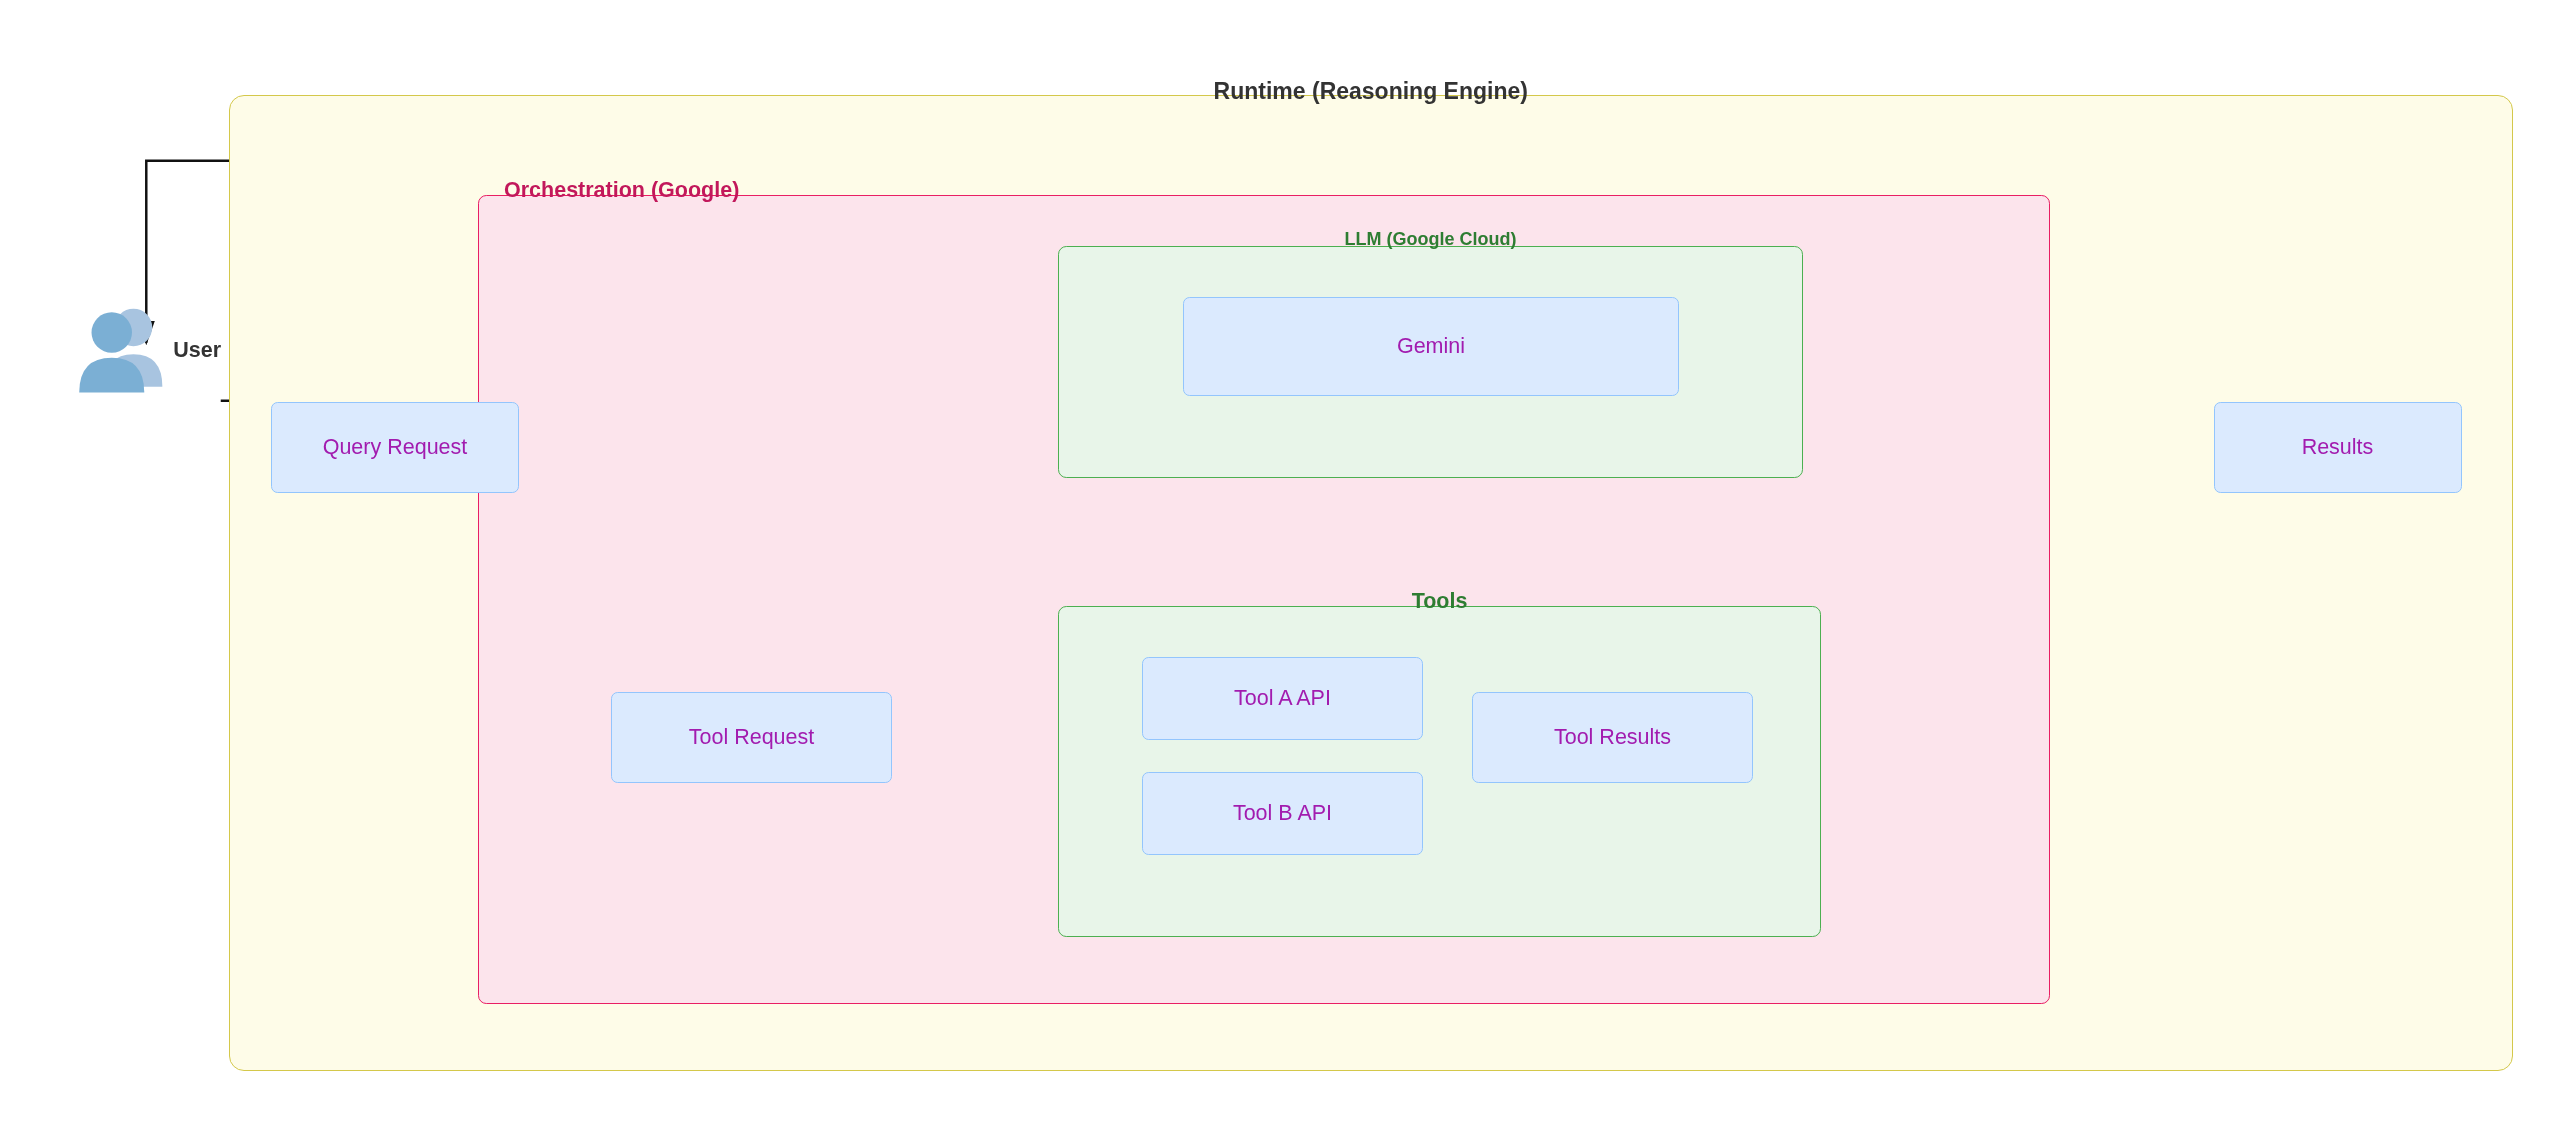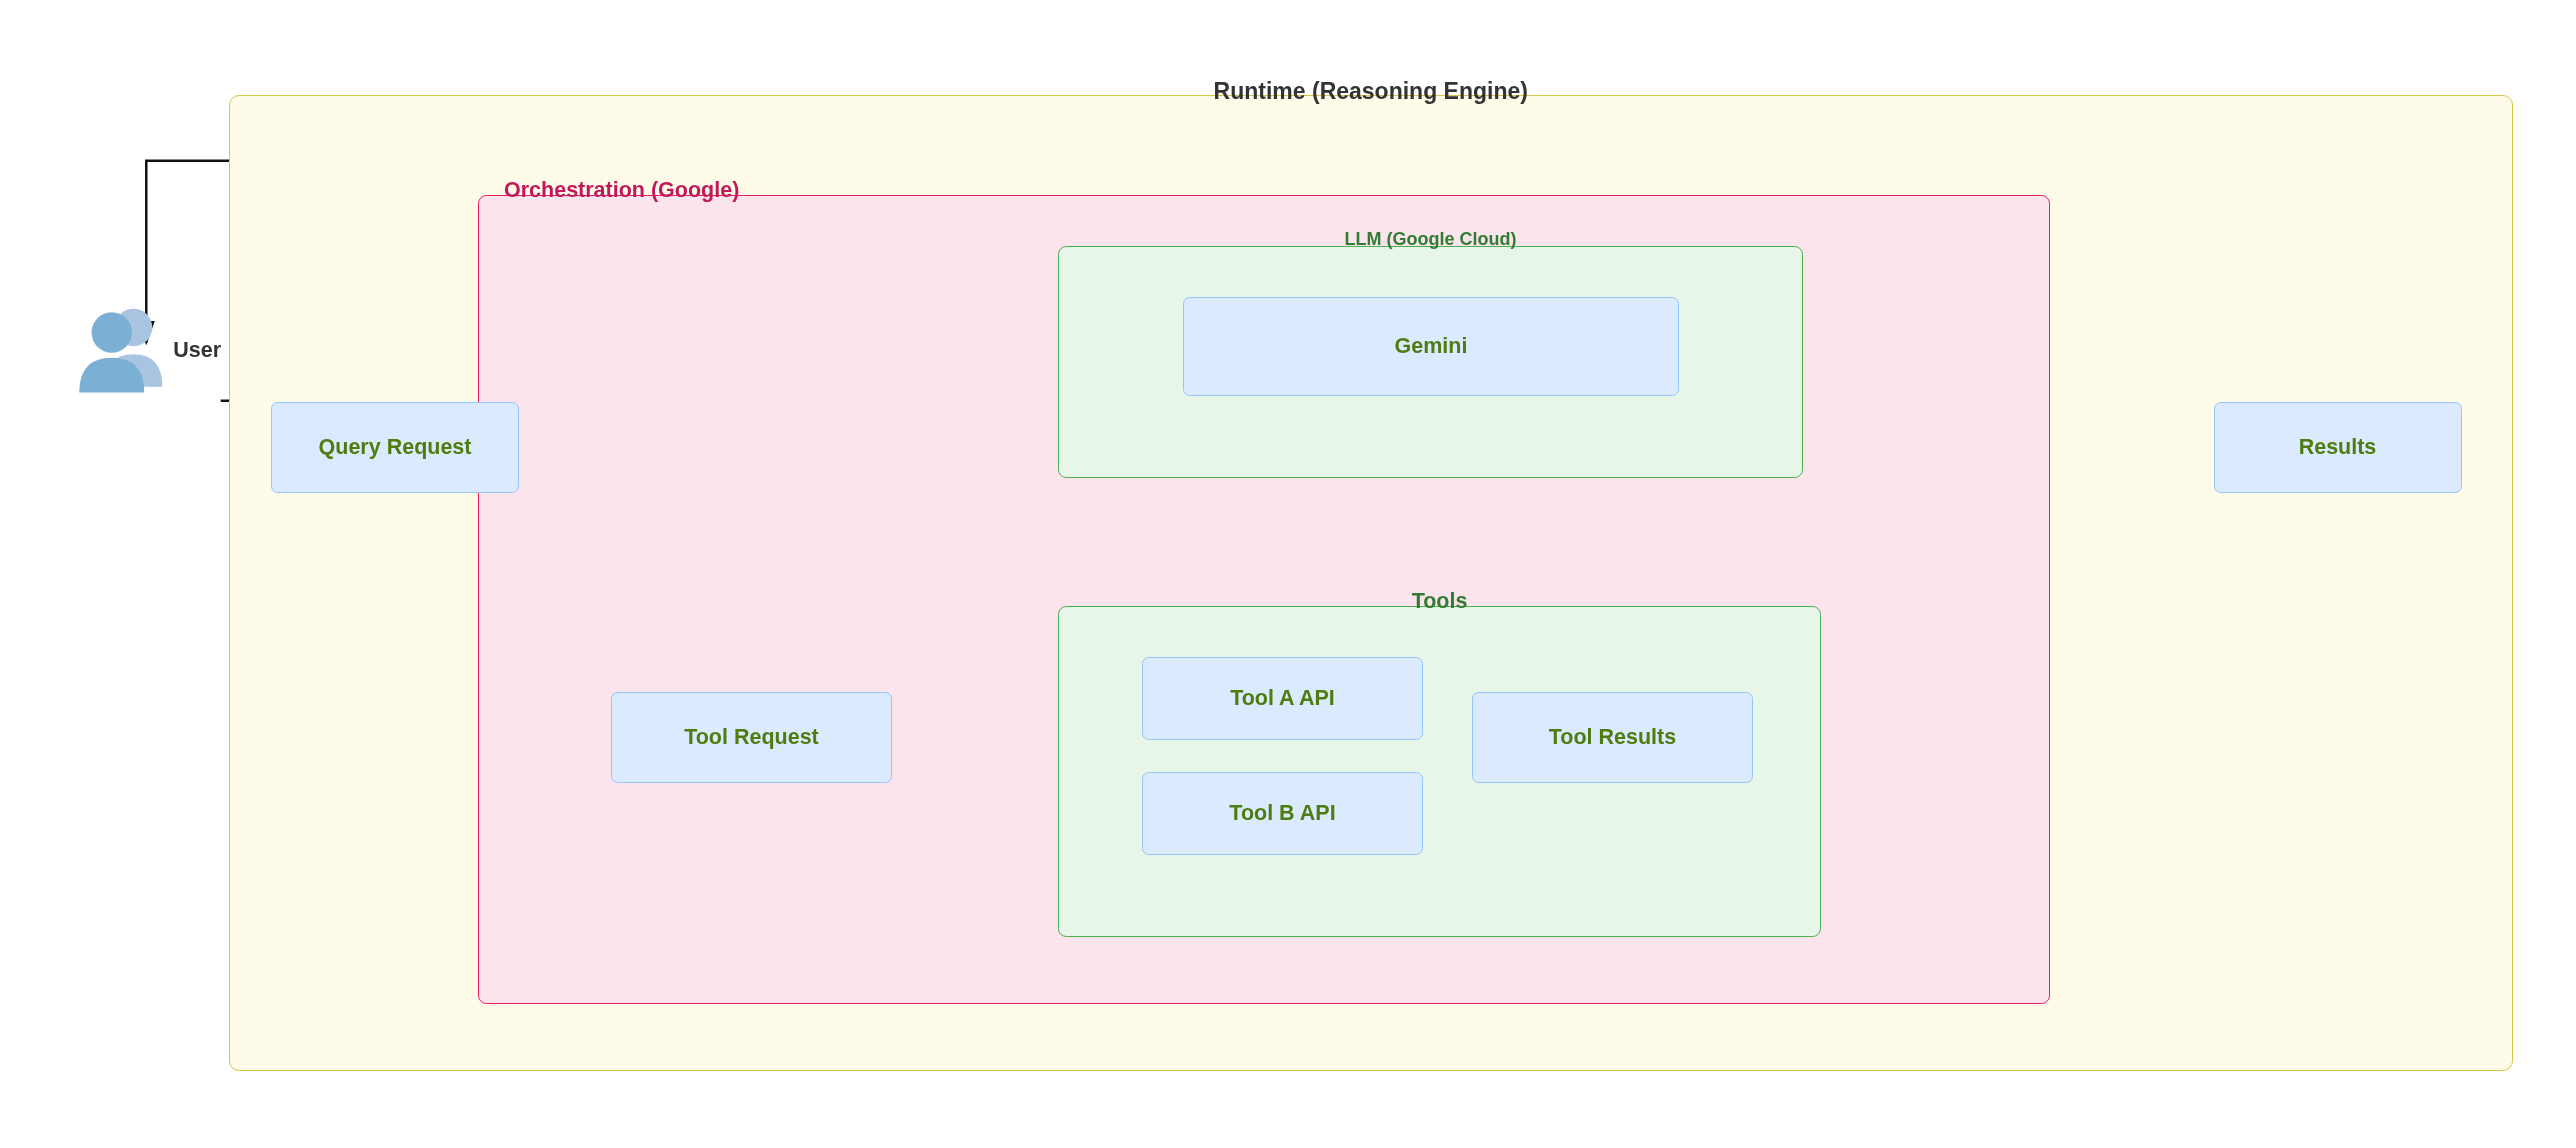--- a/index.html
+++ b/index.html
@@ -21,21 +21,21 @@
 
     
     .runtime-box {
       position: absolute;
       top: 50px;
       left: 182px;
       right: 16.5px;
       bottom: 33px;
       background: #fefce8;
       border: 1.7px solid #d4c84a;
-      border-radius: 10px;
+      border-radius: 15px;
     }
 
     .runtime-label {
       position: absolute;
       top: -18px;
       left: 50%;
       transform: translateX(-50%);
       font-weight: bold;
       font-size: 23px;
       color: #333;
@@ -111,23 +111,22 @@
     
     .node {
       position: absolute;
       background: #dbeafe;
       border: 1.7px solid #93c5fd;
       border-radius: 6.6px;
       display: flex;
       align-items: center;
       justify-content: center;
       font-size: 21.5px;
-      color: #4d7c0f;
+      color: #a21caf;
       text-align: center;
-      font-weight: bold;
     }
 
     
     .user-area {
       position: absolute;
       left: 25px;
       top: 248px;
       width: 149px;
       display: flex;
       align-items: center;

